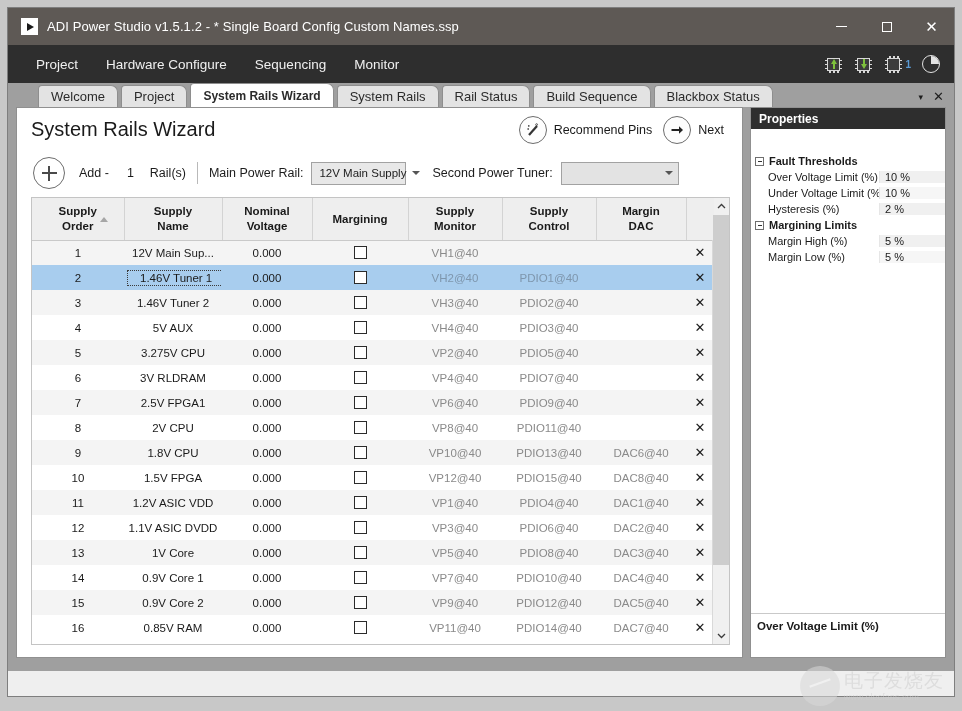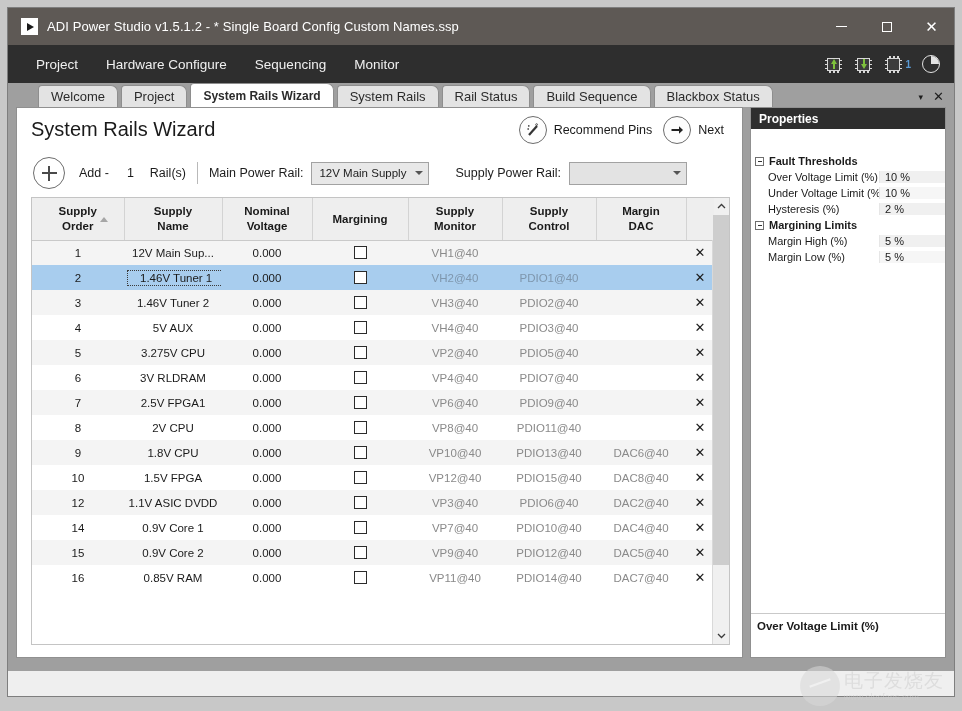--- a/index.html
+++ b/index.html
@@ -245,21 +245,21 @@
   .vsep { width: 1px; height: 22px; background: #b9b9b9; margin: 0 11px; }
   .sel {
     height: 23px;
     border: 1px solid #a2a2a2;
     background: #e8e8e8;
     display: flex; align-items: center; justify-content: space-between;
     padding: 0 5px 0 7px;
     font-size: 11.5px; color: #1c1c1c;
     white-space: nowrap;
   }
-  .sel.main { width: 118px; }
+  .sel.main { width: 95px; }
   .sel.second { width: 118px; background: #e3e3e3; }
   .caret {
     width: 0; height: 0;
     border-left: 4px solid transparent;
     border-right: 4px solid transparent;
     border-top: 4.5px solid #555;
     margin-left: 6px;
   }
 
   
@@ -565,21 +565,21 @@
           <div class="plus-btn"></div>
           <span class="lbl" style="margin-left:14px">Add -</span>
           <span class="lbl" style="margin-left:18px">1</span>
           <span class="lbl" style="margin-left:16px">Rail(s)</span>
           <div class="vsep"></div>
           <span class="lbl">Main Power Rail:</span>
           <div class="sel main" style="margin-left:8px">
             <span>12V Main Supply</span>
             <span class="caret"></span>
           </div>
-          <span class="lbl" style="margin-left:26px">Supply Power Rail:</span>
+          <span class="lbl" style="margin-left:26px">Second Power Tuner:</span>
           <div class="sel second" style="margin-left:8px">
             <span></span>
             <span class="caret"></span>
           </div>
         </div>
 
         <div class="table-wrap">
           <div class="tbl">
             <table>
               <colgroup>
@@ -714,27 +714,47 @@
                     <td><span>10</span></td>
                     <td><span>1.5V FPGA</span></td>
                     <td><span>0.000</span></td>
                     <td><span class="chk"></span></td>
                     <td class="muted"><span>VP12@40</span></td>
                     <td class="muted"><span>PDIO15@40</span></td>
                     <td class="muted"><span>DAC8@40</span></td>
                     <td><span class="xdel">✕</span></td>
                   </tr>
                   <tr>
+                    <td><span>11</span></td>
+                    <td><span>1.2V ASIC VDD</span></td>
+                    <td><span>0.000</span></td>
+                    <td><span class="chk"></span></td>
+                    <td class="muted"><span>VP1@40</span></td>
+                    <td class="muted"><span>PDIO4@40</span></td>
+                    <td class="muted"><span>DAC1@40</span></td>
+                    <td><span class="xdel">✕</span></td>
+                  </tr>
+                  <tr>
                     <td><span>12</span></td>
                     <td><span>1.1V ASIC DVDD</span></td>
                     <td><span>0.000</span></td>
                     <td><span class="chk"></span></td>
                     <td class="muted"><span>VP3@40</span></td>
                     <td class="muted"><span>PDIO6@40</span></td>
                     <td class="muted"><span>DAC2@40</span></td>
+                    <td><span class="xdel">✕</span></td>
+                  </tr>
+                  <tr>
+                    <td><span>13</span></td>
+                    <td><span>1V Core</span></td>
+                    <td><span>0.000</span></td>
+                    <td><span class="chk"></span></td>
+                    <td class="muted"><span>VP5@40</span></td>
+                    <td class="muted"><span>PDIO8@40</span></td>
+                    <td class="muted"><span>DAC3@40</span></td>
                     <td><span class="xdel">✕</span></td>
                   </tr>
                   <tr>
                     <td><span>14</span></td>
                     <td><span>0.9V Core 1</span></td>
                     <td><span>0.000</span></td>
                     <td><span class="chk"></span></td>
                     <td class="muted"><span>VP7@40</span></td>
                     <td class="muted"><span>PDIO10@40</span></td>
                     <td class="muted"><span>DAC4@40</span></td>

